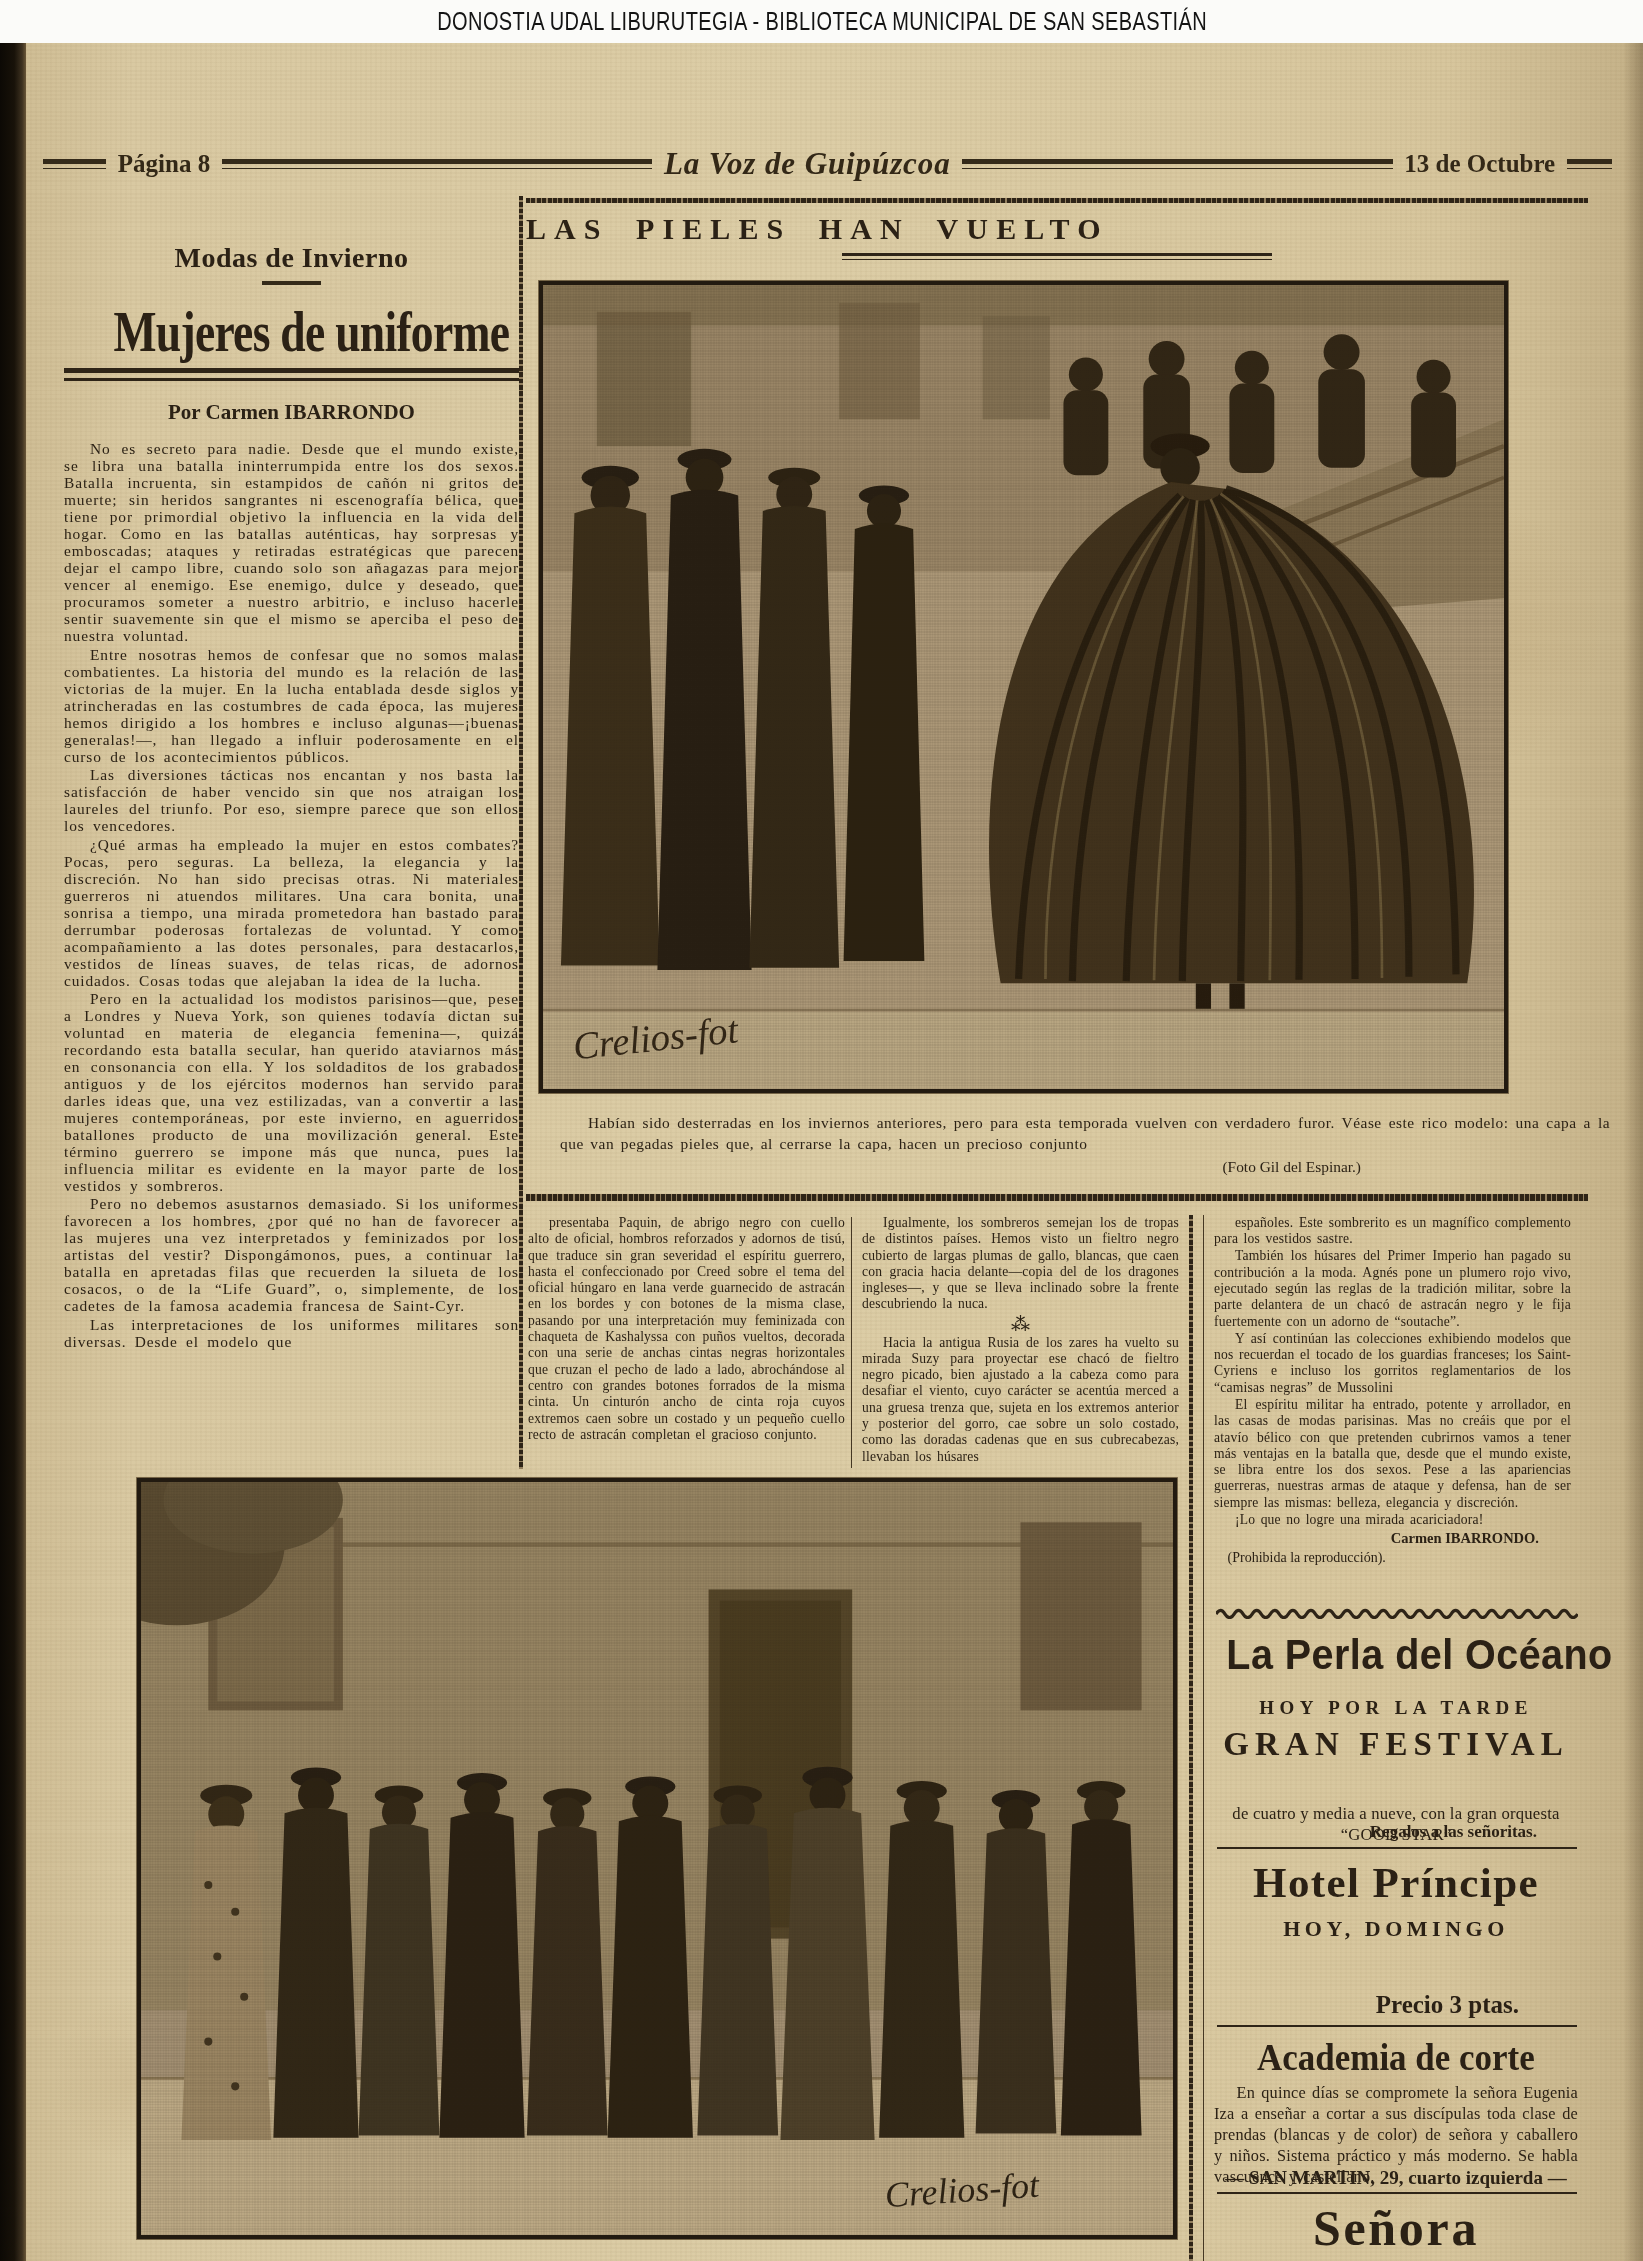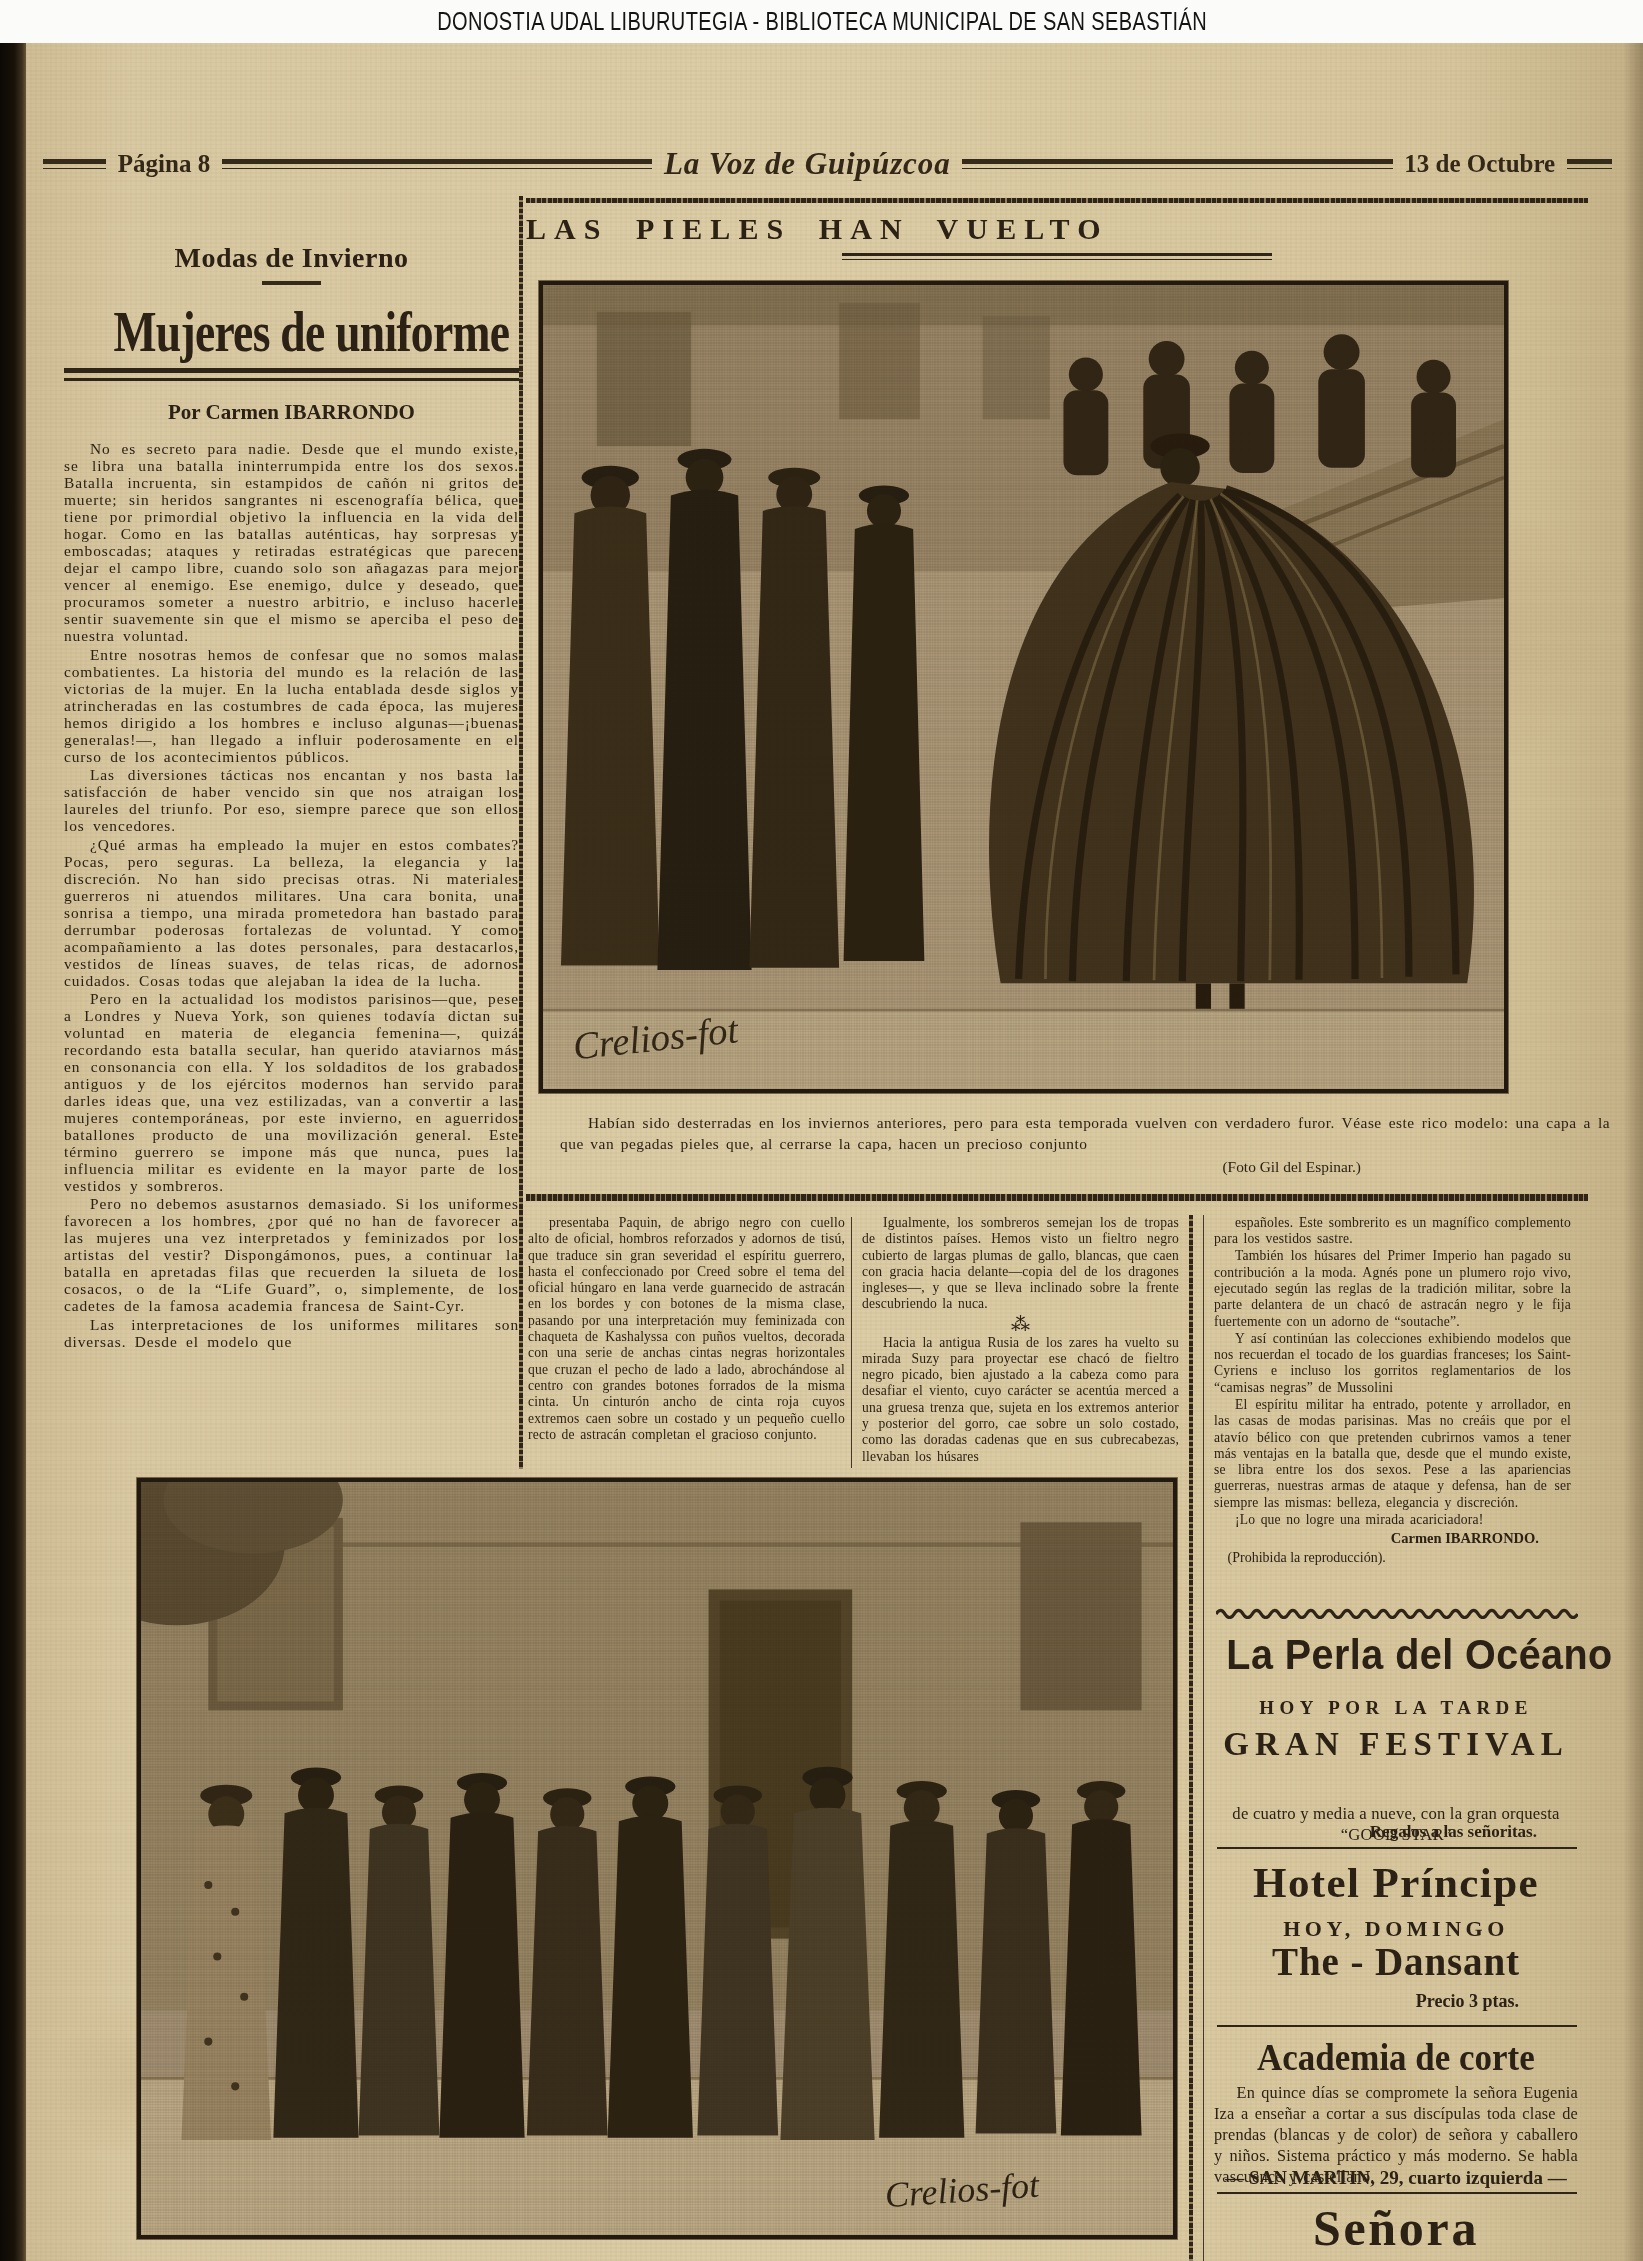--- a/index.html
+++ b/index.html
@@ -255,24 +255,21 @@
   </div>
   <div class="ad ad-body-c" style="top:1775px;">de cuatro y media a nueve, con la gran orquesta “GOOD STAR”</div>
   <div class="ad" style="top:1822px;text-align:right;padding-right:41px;box-sizing:border-box;font-size:17px;font-weight:bold;">Regalos a las señoritas.</div>
 
   <div class="ad-divider" style="top:1847px;"></div>
 
   <div class="ad ad-title-serif" style="top:1858px;">
     <span style="font-size:43px;letter-spacing:1.4px;">Hotel Príncipe</span>
   </div>
   <div class="ad" style="top:1916px;font-weight:bold;font-size:22px;letter-spacing:4.5px;">HOY, DOMINGO</div>
-  <div class="ad ad-title-serif" style="top:1939px;">
-    <span style="font-size:39px;letter-spacing:0.9px;">The - Dansant</span>
-  </div>
-  <div class="ad" style="top:1991px;text-align:right;padding-right:59px;box-sizing:border-box;font-size:18px;font-weight:bold;">Precio 3 ptas.</div>
+  <div class="ad" style="top:1991px;text-align:right;padding-right:59px;box-sizing:border-box;font-size:25px;font-weight:bold;">Precio 3 ptas.</div>
 
   <div class="ad-divider" style="top:2025px;"></div>
 
   <div class="ad ad-title-serif" style="top:2035px;">
     <span style="font-size:38px;transform:scaleX(.92);">Academia de corte</span>
   </div>
   <div class="ad ad-body" style="top:2082px;">En quince días se compromete la señora Eugenia Iza a enseñar a cortar a sus discípulas toda clase de prendas (blancas y de color) de señora y caballero y niños. Sistema práctico y más moderno. Se habla vascuence y castellano.</div>
   <div class="ad" style="top:2167px;font-weight:bold;font-size:19px;">— SAN MARTIN, 29, cuarto izquierda —</div>
 
   <div class="ad-divider" style="top:2192px;"></div>

